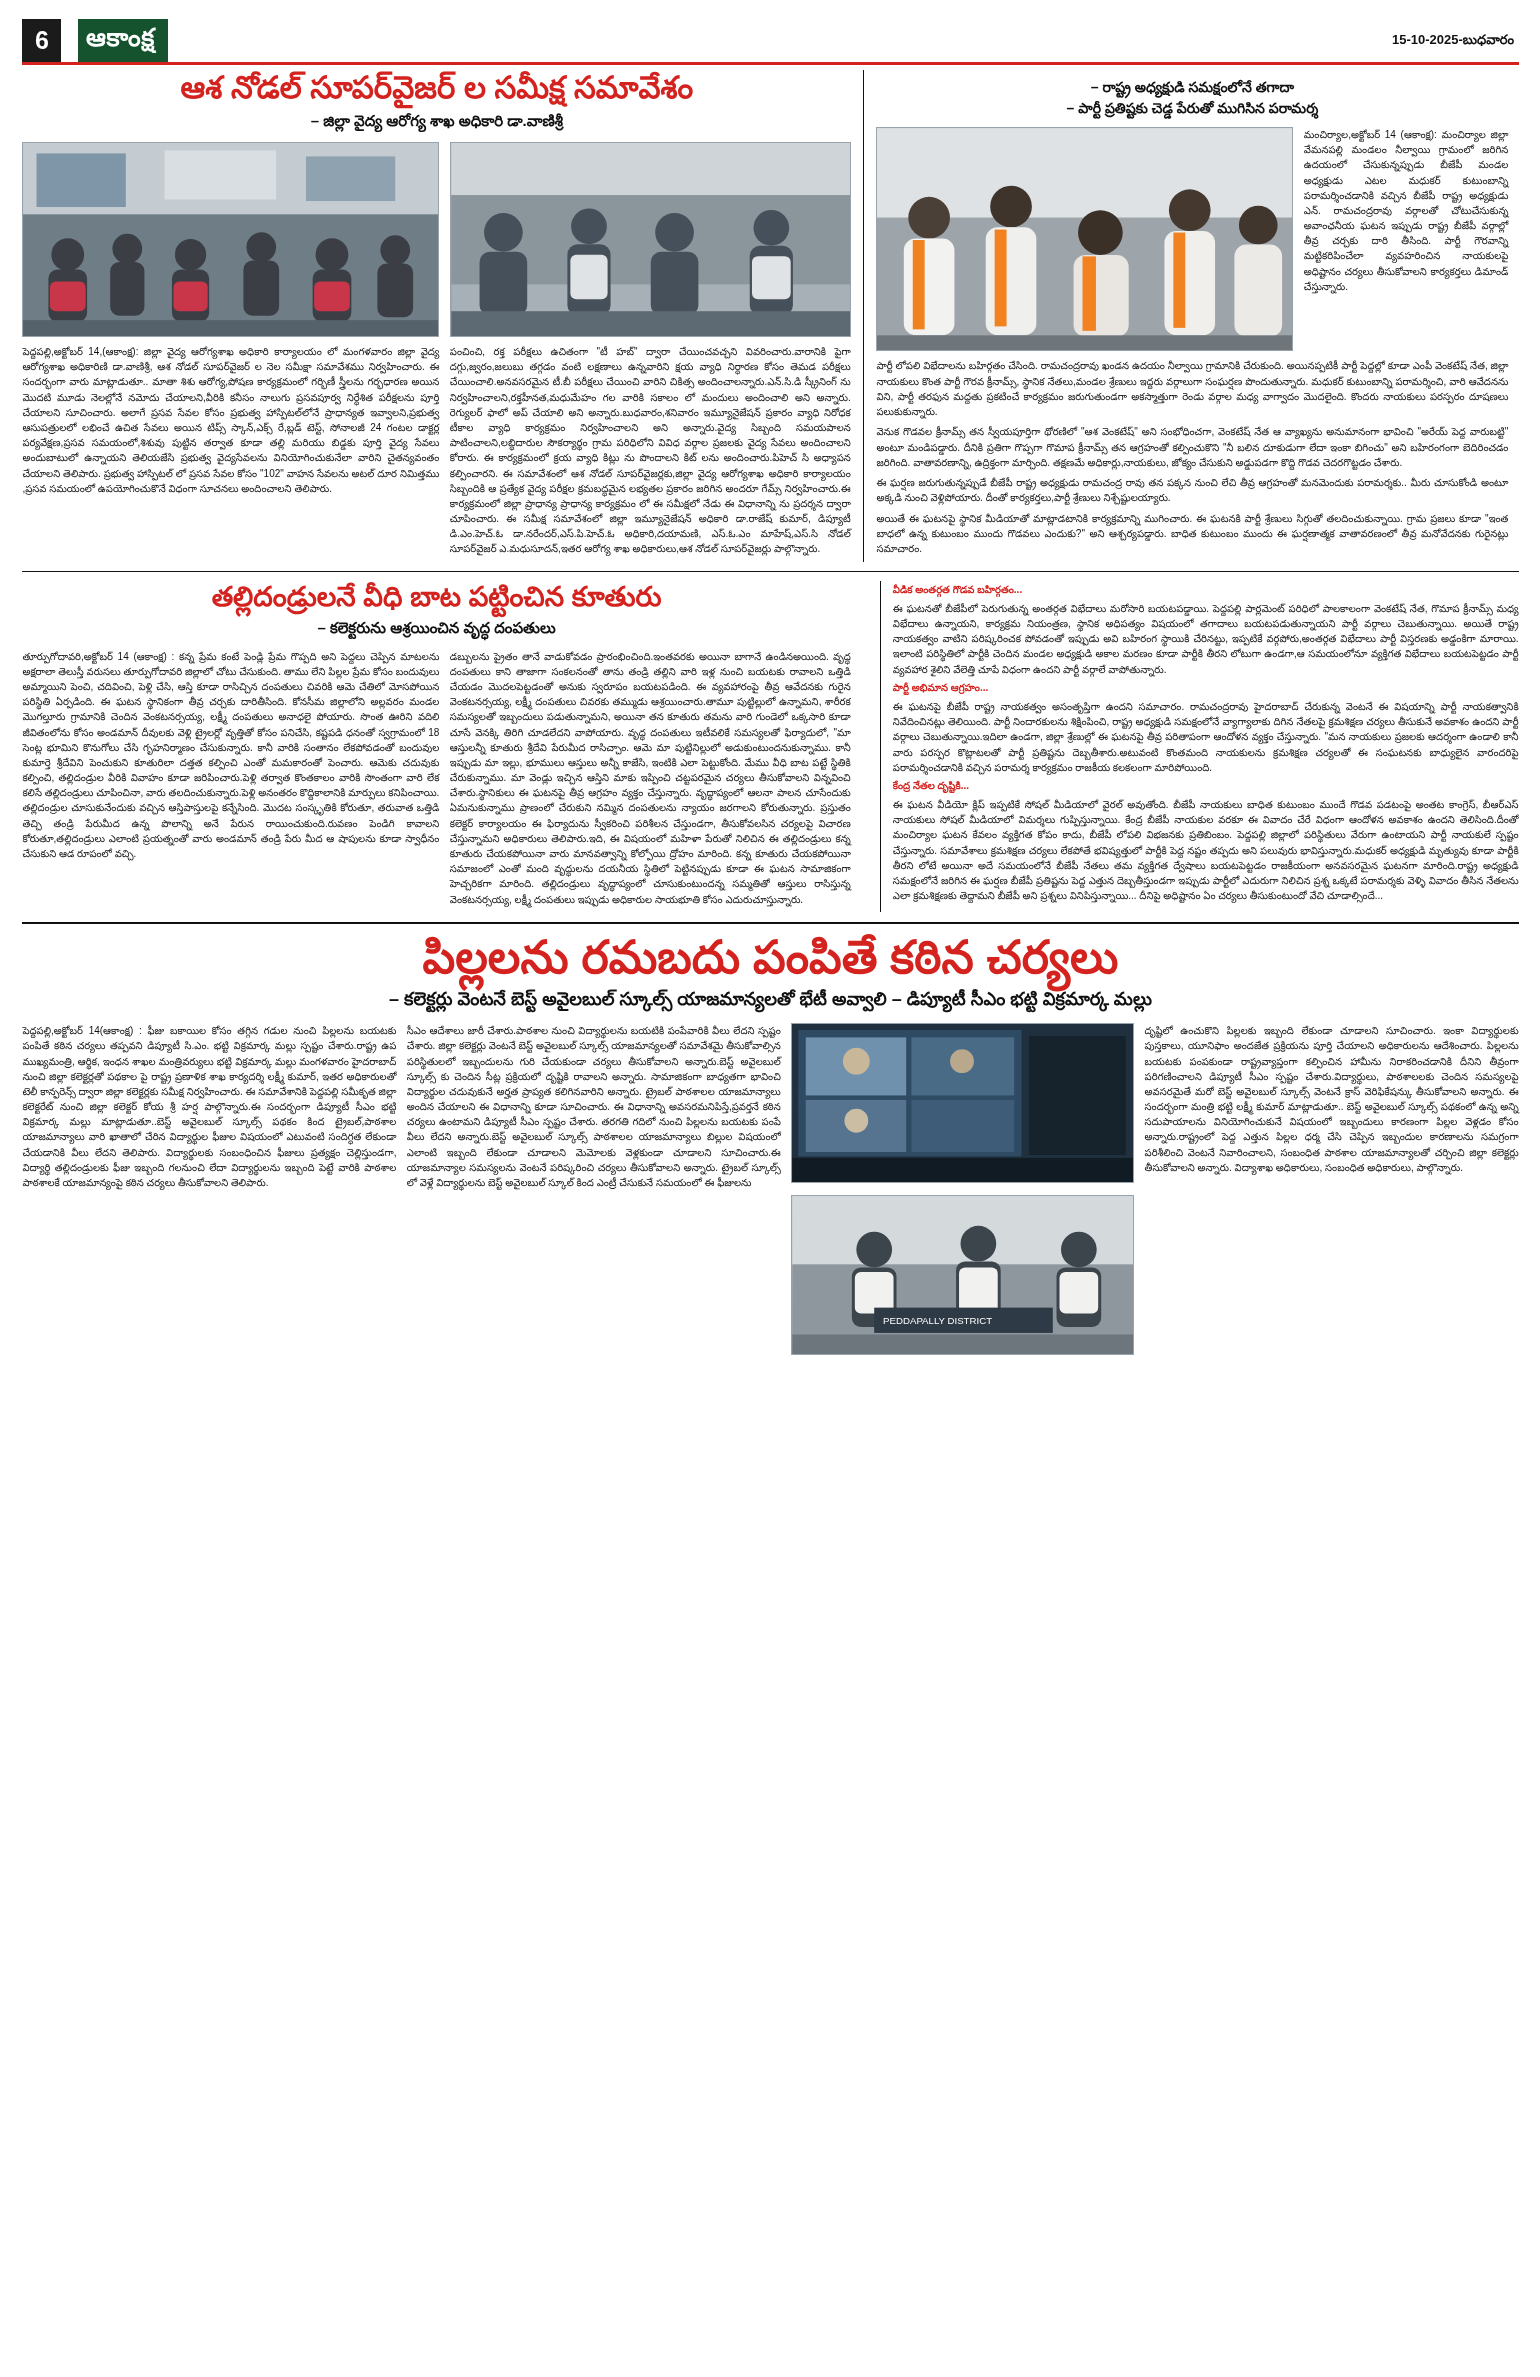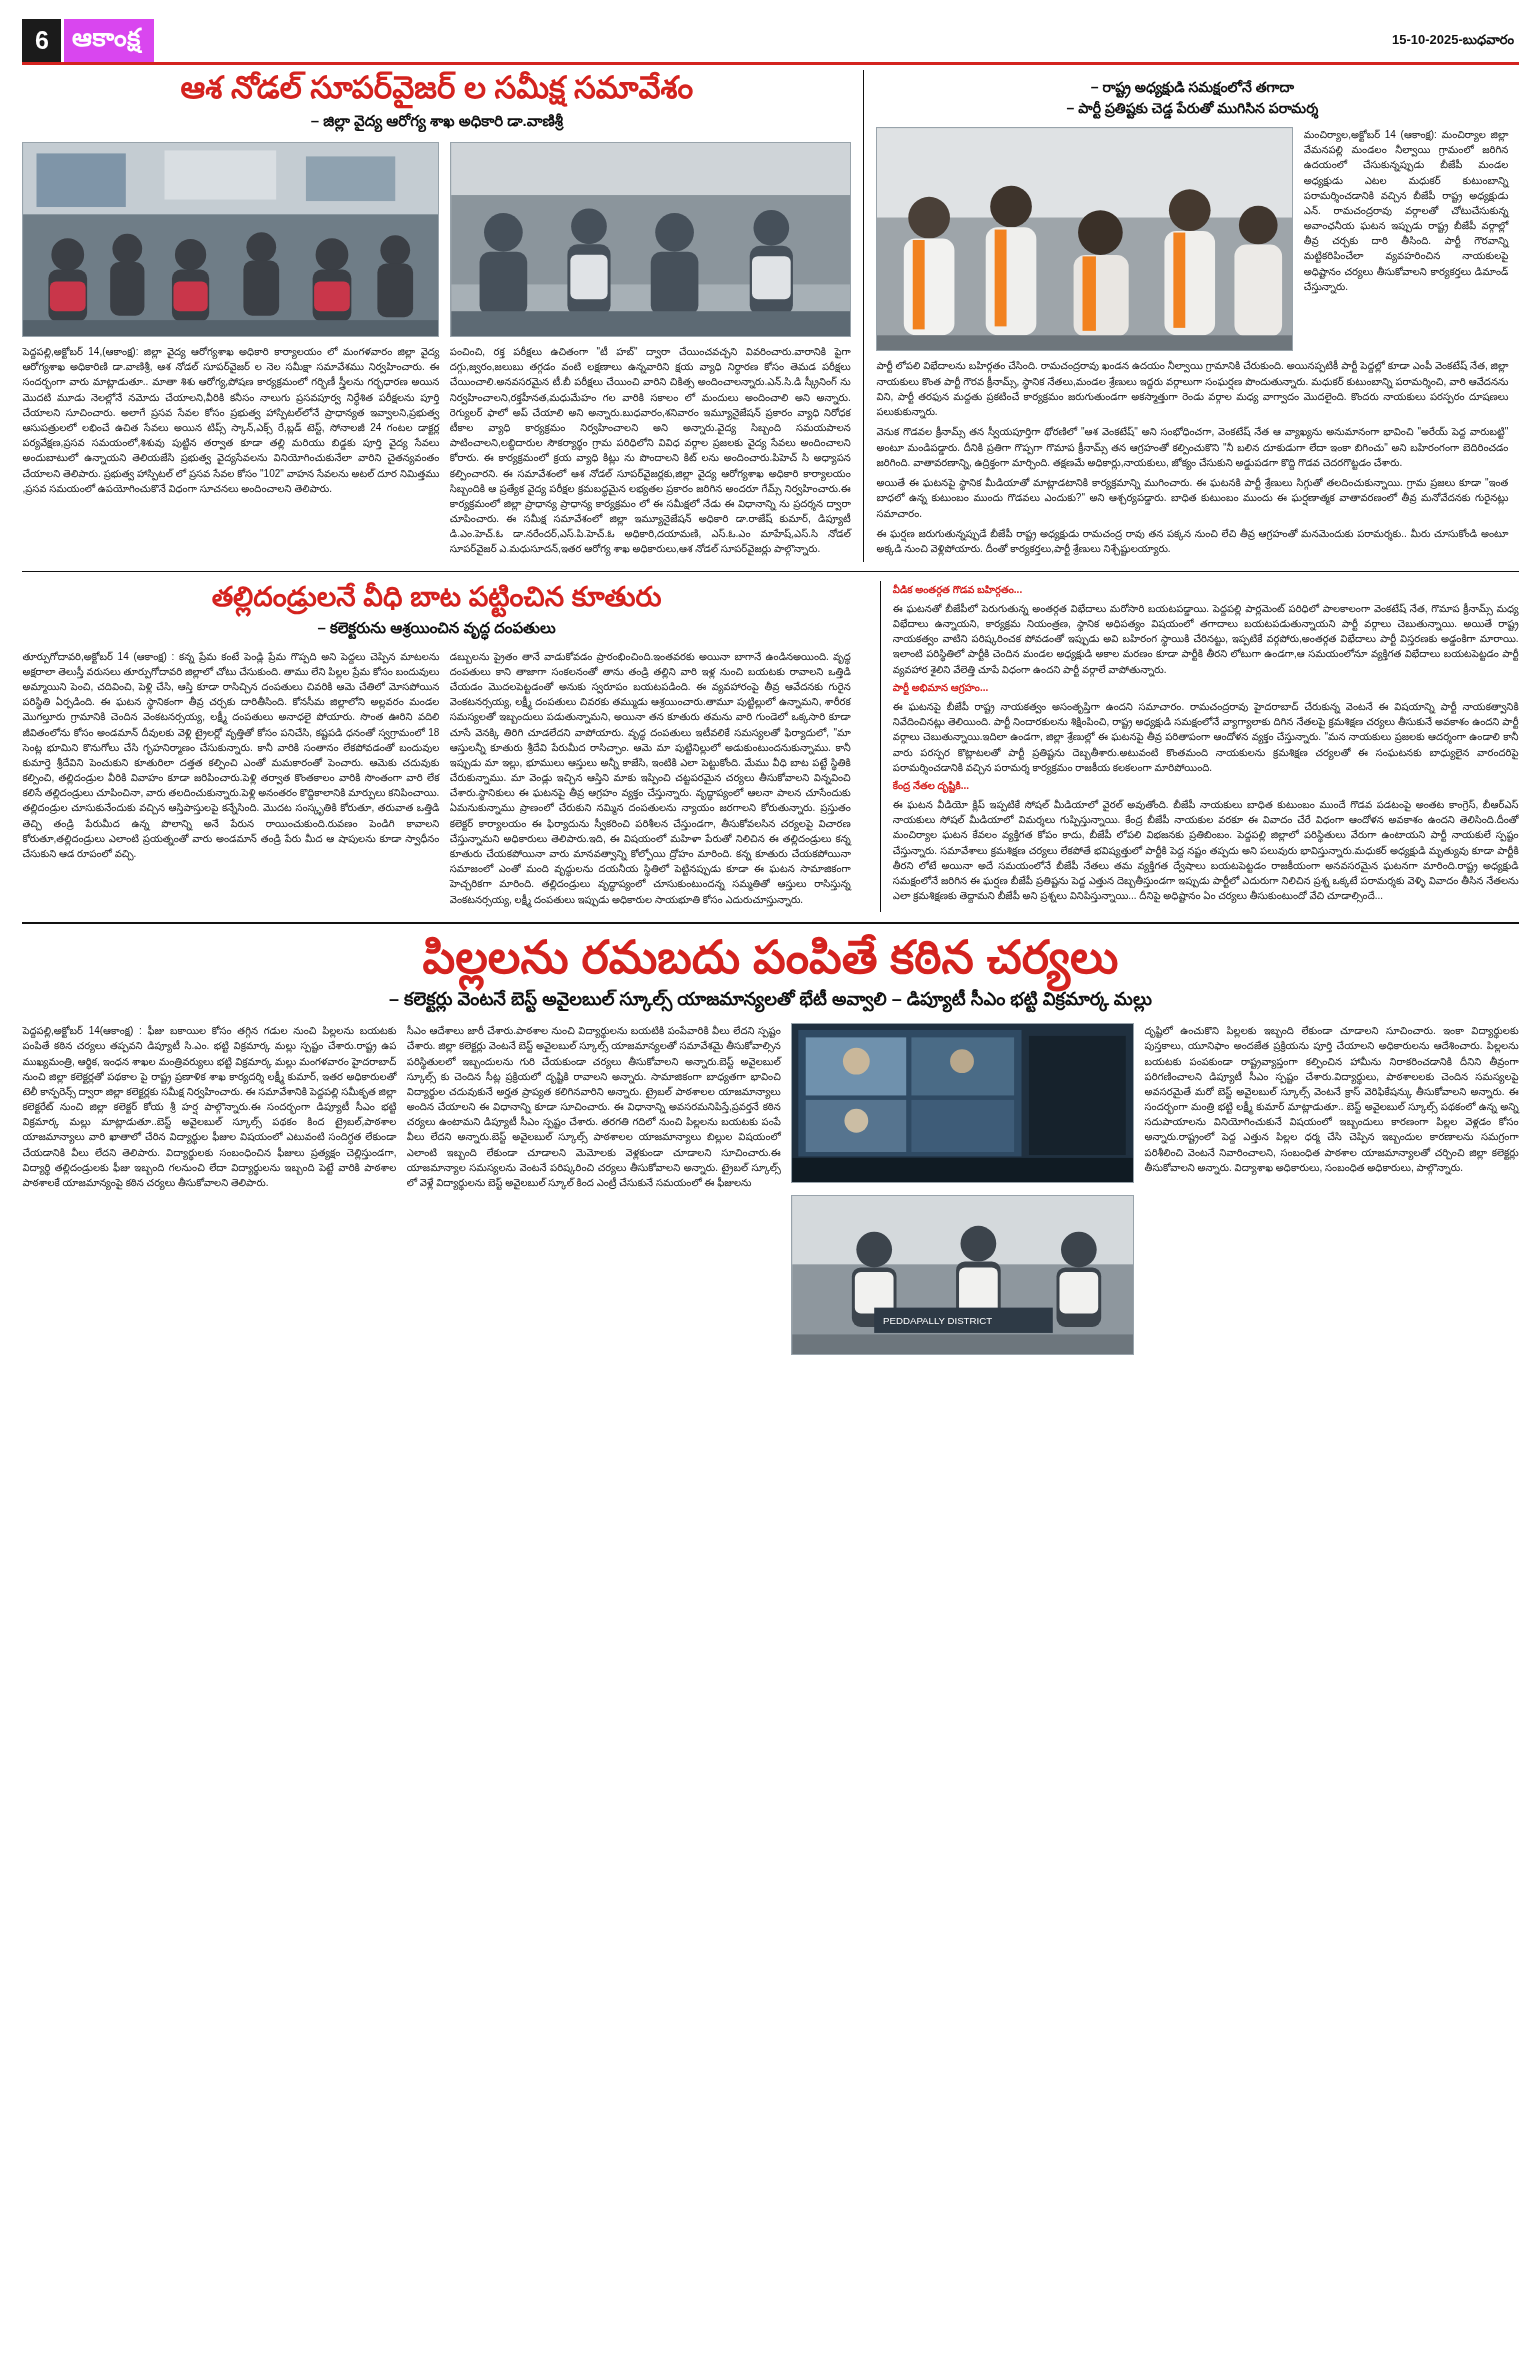--- a/index.html
+++ b/index.html
@@ -29,25 +29,25 @@
     width: 39px;
     background: #1b1b1b;
     color: #fff;
     font-size: 25px;
     font-weight: bold;
     display: flex;
     align-items: center;
     justify-content: center;
   }
   .logo-box {
-    background: #d946ef;
+    background: #14532d;
     display: flex;
     align-items: center;
     padding: 0 13.4px 0 7.5px;
-    margin-left: 3px;
+    margin-left: 17px;
   }
   .logo-text {
     color: #fff;
     font-size: 25px;
     font-weight: bold;
     letter-spacing: 0.7px;
     white-space: nowrap;
   }
   .masthead-spacer { flex: 1; }
   .masthead-date {
@@ -281,22 +281,22 @@
           </div>
         </div>
         <div class="col" style="width:212px;">
           <p>మంచిర్యాల,అక్టోబర్ 14 (ఆకాంక్ష): మంచిర్యాల జిల్లా వేమనపల్లి మండలం నీల్వాయి గ్రామంలో జరిగిన ఉదయంలో చేసుకున్నప్పుడు బీజేపీ మండల అధ్యక్షుడు ఎటల మధుకర్ కుటుంబాన్ని పరామర్శించడానికి వచ్చిన బీజేపీ రాష్ట్ర అధ్యక్షుడు ఎన్. రామచంద్రరావు వర్గాలతో చోటుచేసుకున్న అవాంఛనీయ ఘటన ఇప్పుడు రాష్ట్ర బీజేపీ వర్గాల్లో తీవ్ర చర్చకు దారి తీసింది. పార్టీ గౌరవాన్ని మట్టికరిపించేలా వ్యవహరించిన నాయకులపై అధిష్టానం చర్యలు తీసుకోవాలని కార్యకర్తలు డిమాండ్ చేస్తున్నారు.</p>
         </div>
       </div>
 
       <div class="col" style="margin-top:7.5px;">
         <p>పార్టీ లోపలి విభేదాలను బహిర్గతం చేసింది. రామచంద్రరావు ఖండన ఉదయం నీల్వాయి గ్రామానికి చేరుకుంది. అయినప్పటికీ పార్టీ పెద్దల్లో కూడా ఎంపీ వెంకటేష్ నేత, జిల్లా నాయకులు కొంత పార్టీ గౌరవ క్రీనామ్స్, స్థానిక నేతలు,మండల శ్రేణులు ఇద్దరు వర్గాలుగా సంఘర్షణ పొందుతున్నారు. మధుకర్ కుటుంబాన్ని పరామర్శించి, వారి ఆవేదనను విని, పార్టీ తరఫున మద్దతు ప్రకటించే కార్యక్రమం జరుగుతుండగా అకస్మాత్తుగా రెండు వర్గాల మధ్య వాగ్వాదం మొదలైంది. కొందరు నాయకులు పరస్పరం దూషణలు పలుకుకున్నారు.</p>
         <p>వెనుక గొడవల క్రీనామ్స్ తన స్వీయపూర్తిగా థోరణిలో "ఆశ వెంకటేష్" అని సంభోధించగా, వెంకటేష్ నేత ఆ వ్యాఖ్యను అనుమానంగా భావించి "అరేయ్ పెద్ద వారుబట్టి" అంటూ మండిపడ్డారు. దీనికి ప్రతిగా గొప్పగా గొమాప క్రీనామ్స్ తన ఆగ్రహంతో కల్పించుకొని "నీ బలిన దూకుడుగా లేదా ఇంకా బిగించు" అని బహిరంగంగా బెదిరించడం జరిగింది. వాతావరణాన్ని, ఉద్రిక్తంగా మార్చింది. తక్షణమే అధికార్లు,నాయకులు, జోక్యం చేసుకుని అడ్డుపడగా కొద్ది గొడవ చెదరగొట్టడం చేశారు.</p>
+        <p>ఈ ఘర్షణ జరుగుతున్నప్పుడే బీజేపీ రాష్ట్ర అధ్యక్షుడు రామచంద్ర రావు తన పక్కన నుంచి లేచి తీవ్ర ఆగ్రహంతో మనమెందుకు పరామర్శకు.. మీరు చూసుకోండి అంటూ అక్కడి నుంచి వెళ్లిపోయారు. దీంతో కార్యకర్తలు,పార్టీ శ్రేణులు నిశ్చేష్టులయ్యారు.</p>
         <p>అయితే ఈ ఘటనపై స్థానిక మీడియాతో మాట్లాడటానికి కార్యక్రమాన్ని ముగించారు. ఈ ఘటనకి పార్టీ శ్రేణులు సిగ్గుతో తలదించుకున్నాయి. గ్రామ ప్రజలు కూడా "ఇంత బాధలో ఉన్న కుటుంబం ముందు గొడవలు ఎందుకు?" అని ఆశ్చర్యపడ్డారు. బాధిత కుటుంబం ముందు ఈ ఘర్షణాత్మక వాతావరణంలో తీవ్ర మనోవేదనకు గురైనట్లు సమాచారం.</p>
-        <p>ఈ ఘర్షణ జరుగుతున్నప్పుడే బీజేపీ రాష్ట్ర అధ్యక్షుడు రామచంద్ర రావు తన పక్కన నుంచి లేచి తీవ్ర ఆగ్రహంతో మనమెందుకు పరామర్శకు.. మీరు చూసుకోండి అంటూ అక్కడి నుంచి వెళ్లిపోయారు. దీంతో కార్యకర్తలు,పార్టీ శ్రేణులు నిశ్చేష్టులయ్యారు.</p>
       </div>
     </div>
   </div>
 
   <div class="mid-wrap">
 
     <div class="mid-left">
       <div class="hl-red story3-head">తల్లిదండ్రులనే వీధి బాట పట్టించిన కూతురు</div>
       <div class="hl-sub">– కలెక్టరును ఆశ్రయించిన వృద్ధ దంపతులు</div>
       <div class="cols-2" style="margin-top:9px;">

